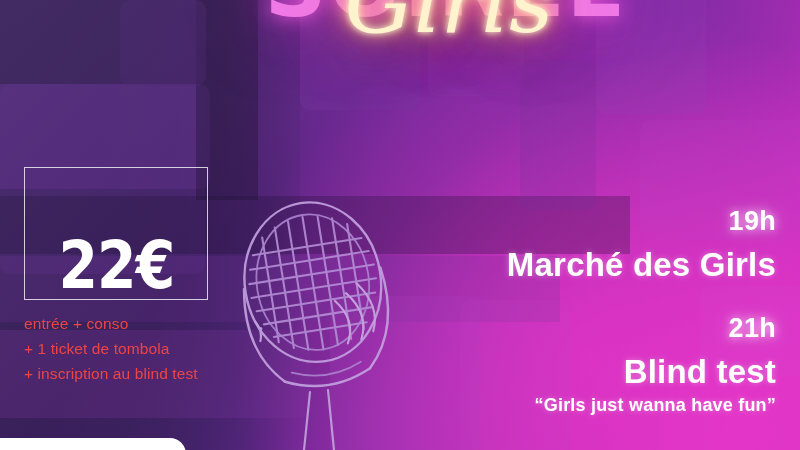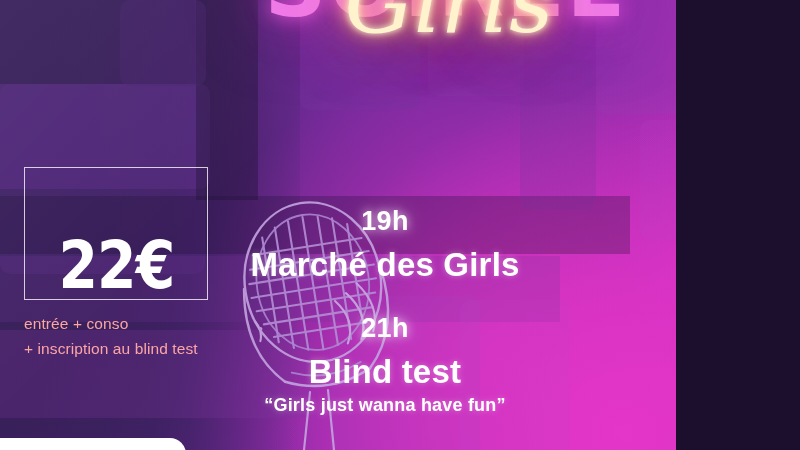--- a/index.html
+++ b/index.html
@@ -2,21 +2,21 @@
 <html><head>
 <meta charset="utf-8">
 <style>
   html, body {
     margin: 0;
     padding: 0;
     background: #1c0f2e;
   }
   #poster {
     position: relative;
-    width: 676px;
+    width: 800px;
     height: 450px;
     overflow: hidden;
     font-family: "Liberation Sans", sans-serif;
     background: #3b2059;
   }
 
   
   .bg-base {
     position: absolute;
     inset: 0;
@@ -130,34 +130,34 @@
     font-size: 66px;
     letter-spacing: -1px;
     color: #ffffff;
     line-height: 1;
     transform: scaleX(0.86);
   }
   .price-includes {
     position: absolute;
     left: 24px; top: 311px;
     width: 330px;
-    color: #fca5a5;
+    color: #ef4444;
     font-size: 15.5px;
     line-height: 1.62;
     font-weight: 400;
     letter-spacing: 0.1px;
   }
   .price-includes div { white-space: nowrap; }
 
   
   .schedule {
     position: absolute;
-    right: 56px; top: 206px;
+    right: 24px; top: 206px;
     width: 470px;
-    text-align: center;
+    text-align: right;
     color: #ffffff;
   }
   .sched-slot { margin-bottom: 26px; }
   .sched-slot:last-child { margin-bottom: 16px; }
   .sched-time {
     font-weight: 700;
     font-size: 27px;
     letter-spacing: 0.3px;
     line-height: 1.18;
     text-shadow: 0 0 10px rgba(255,255,255,0.75), 0 0 22px rgba(255,210,250,0.45);
@@ -262,20 +262,21 @@
       <path d="M106 204 L112 264" stroke="#c2a0de" stroke-width="2.2"></path>
     </svg>
   </div>
 
   <div class="price-card">
     <div class="price-amount">22€</div>
   </div>
 
   <div class="price-includes">
     <div>entrée + conso</div>
+    <div>+ 1 ticket de tombola</div>
     <div>+ inscription au blind test</div>
   </div>
 
   <div class="schedule">
     <div class="sched-slot">
       <div class="sched-time">19h</div>
       <div class="sched-title">Marché des Girls</div>
     </div>
     <div class="sched-slot">
       <div class="sched-time">21h</div>

